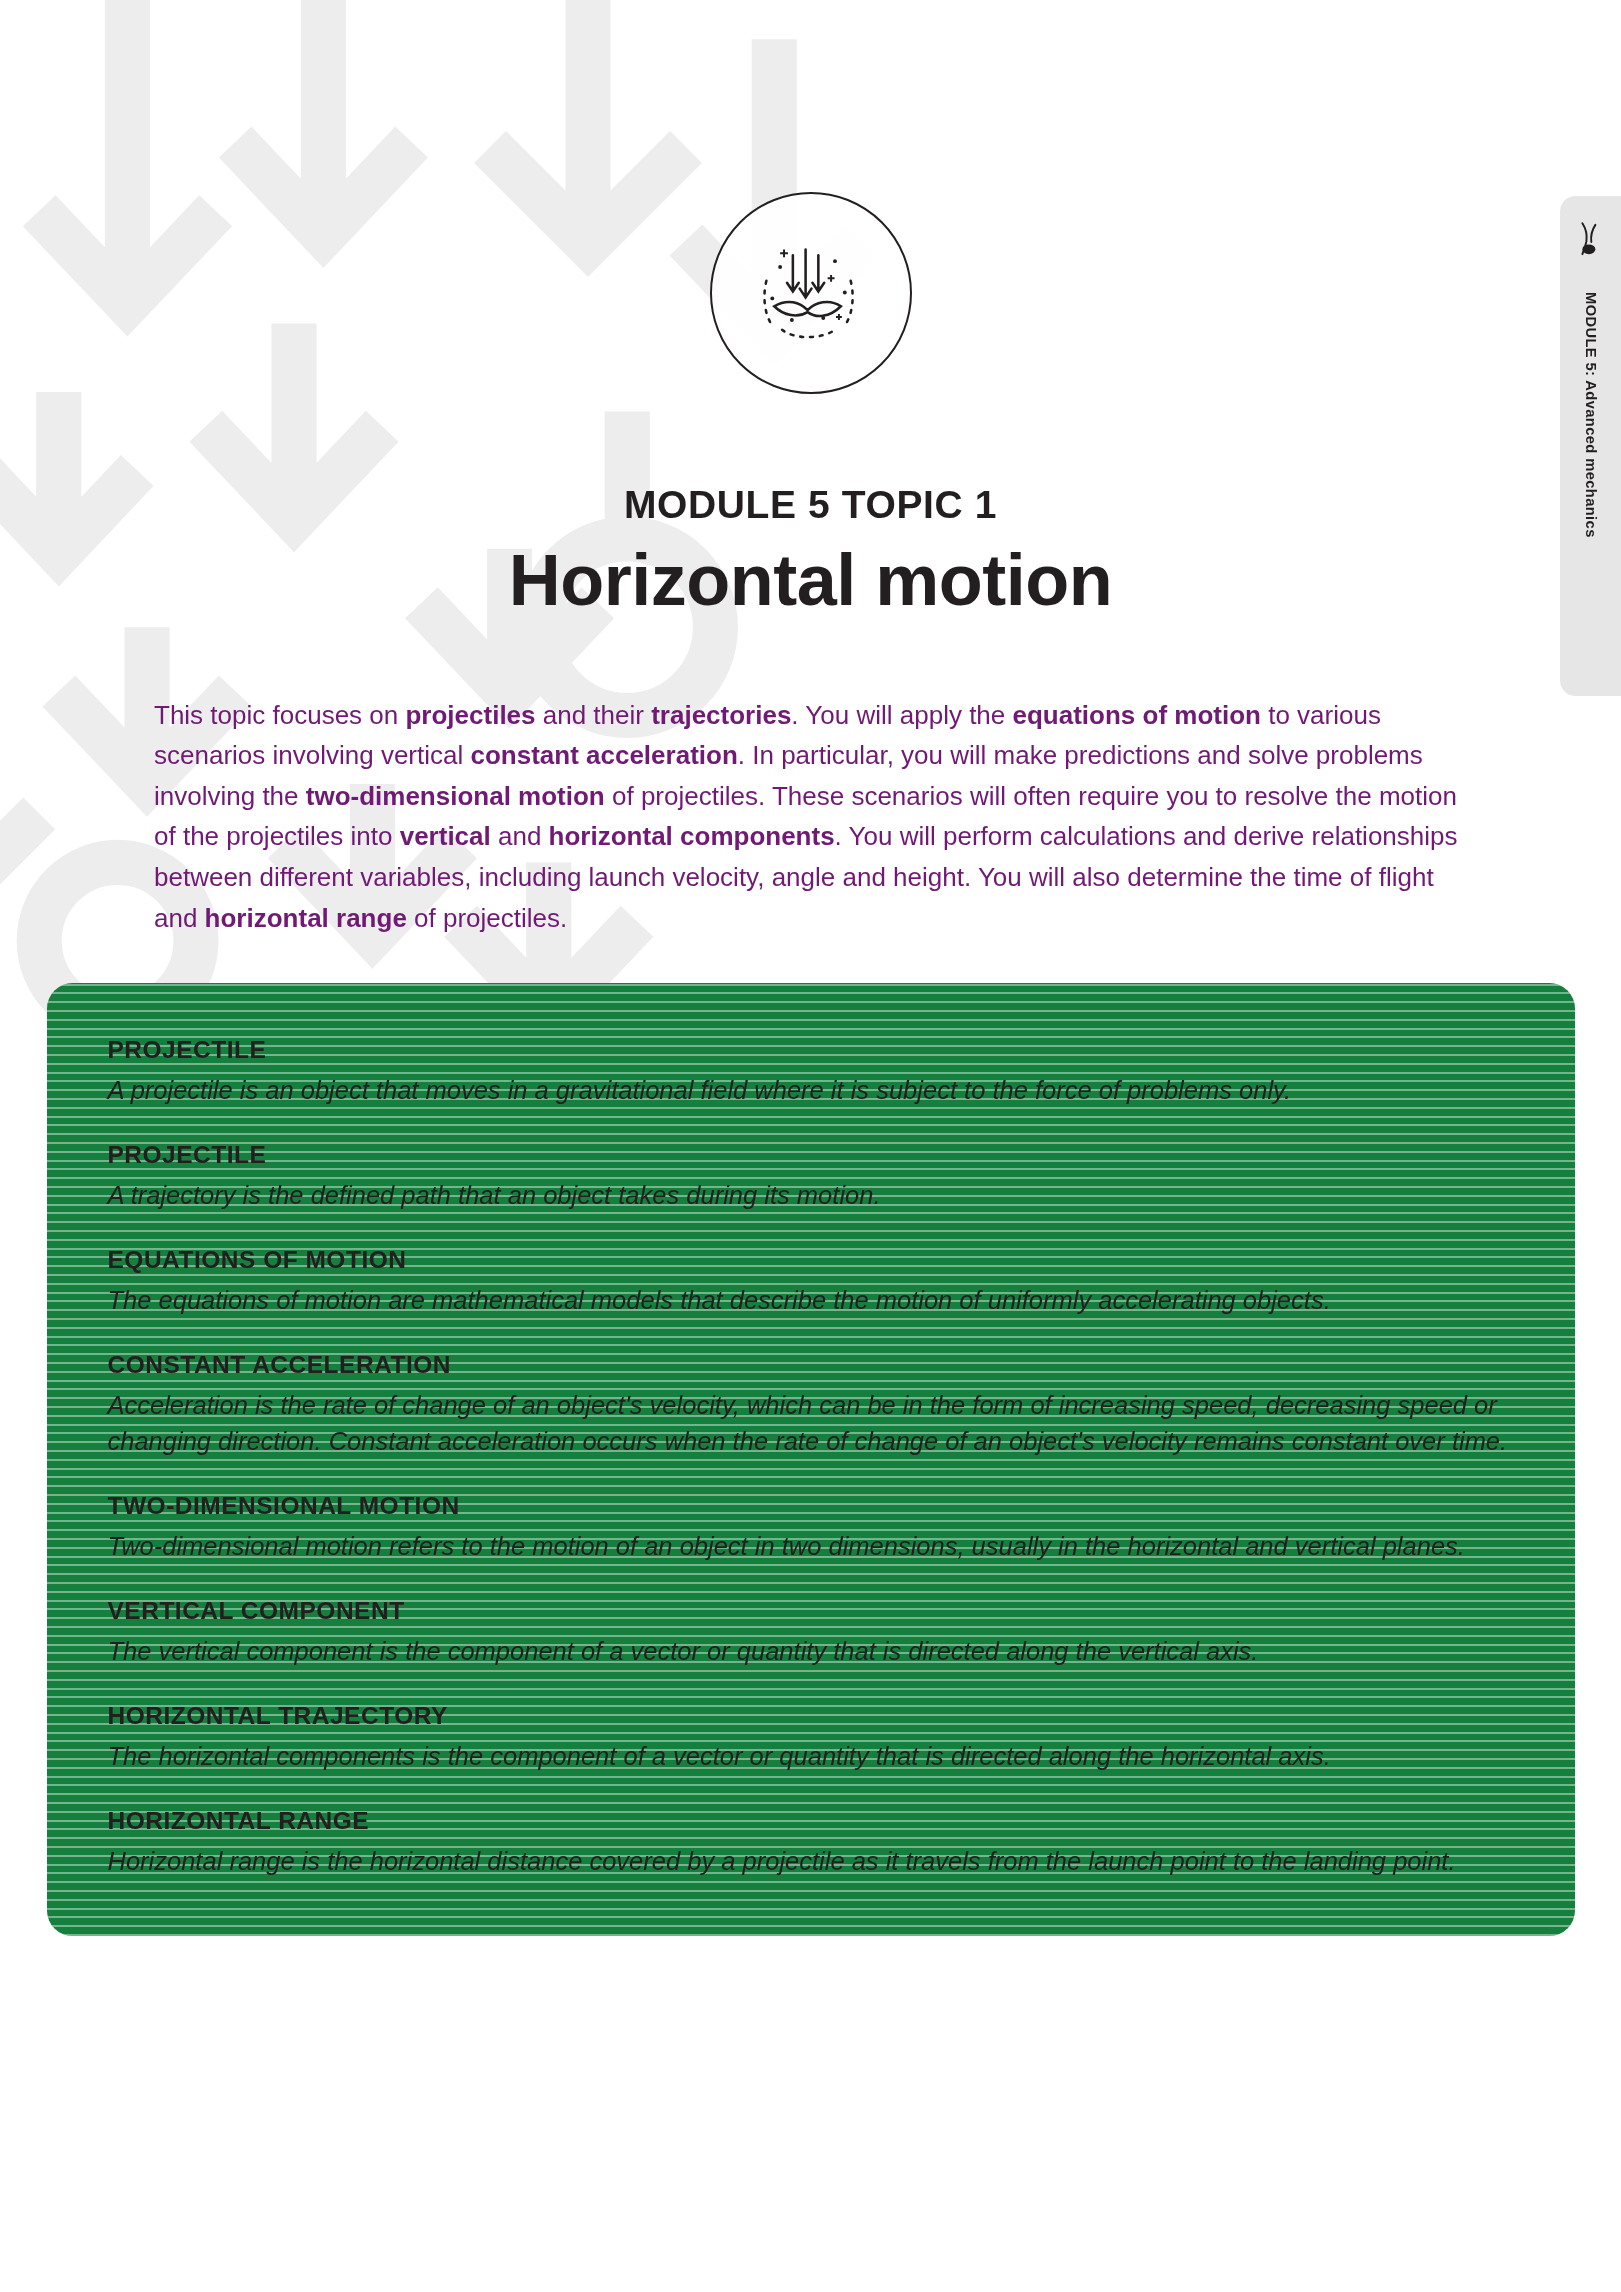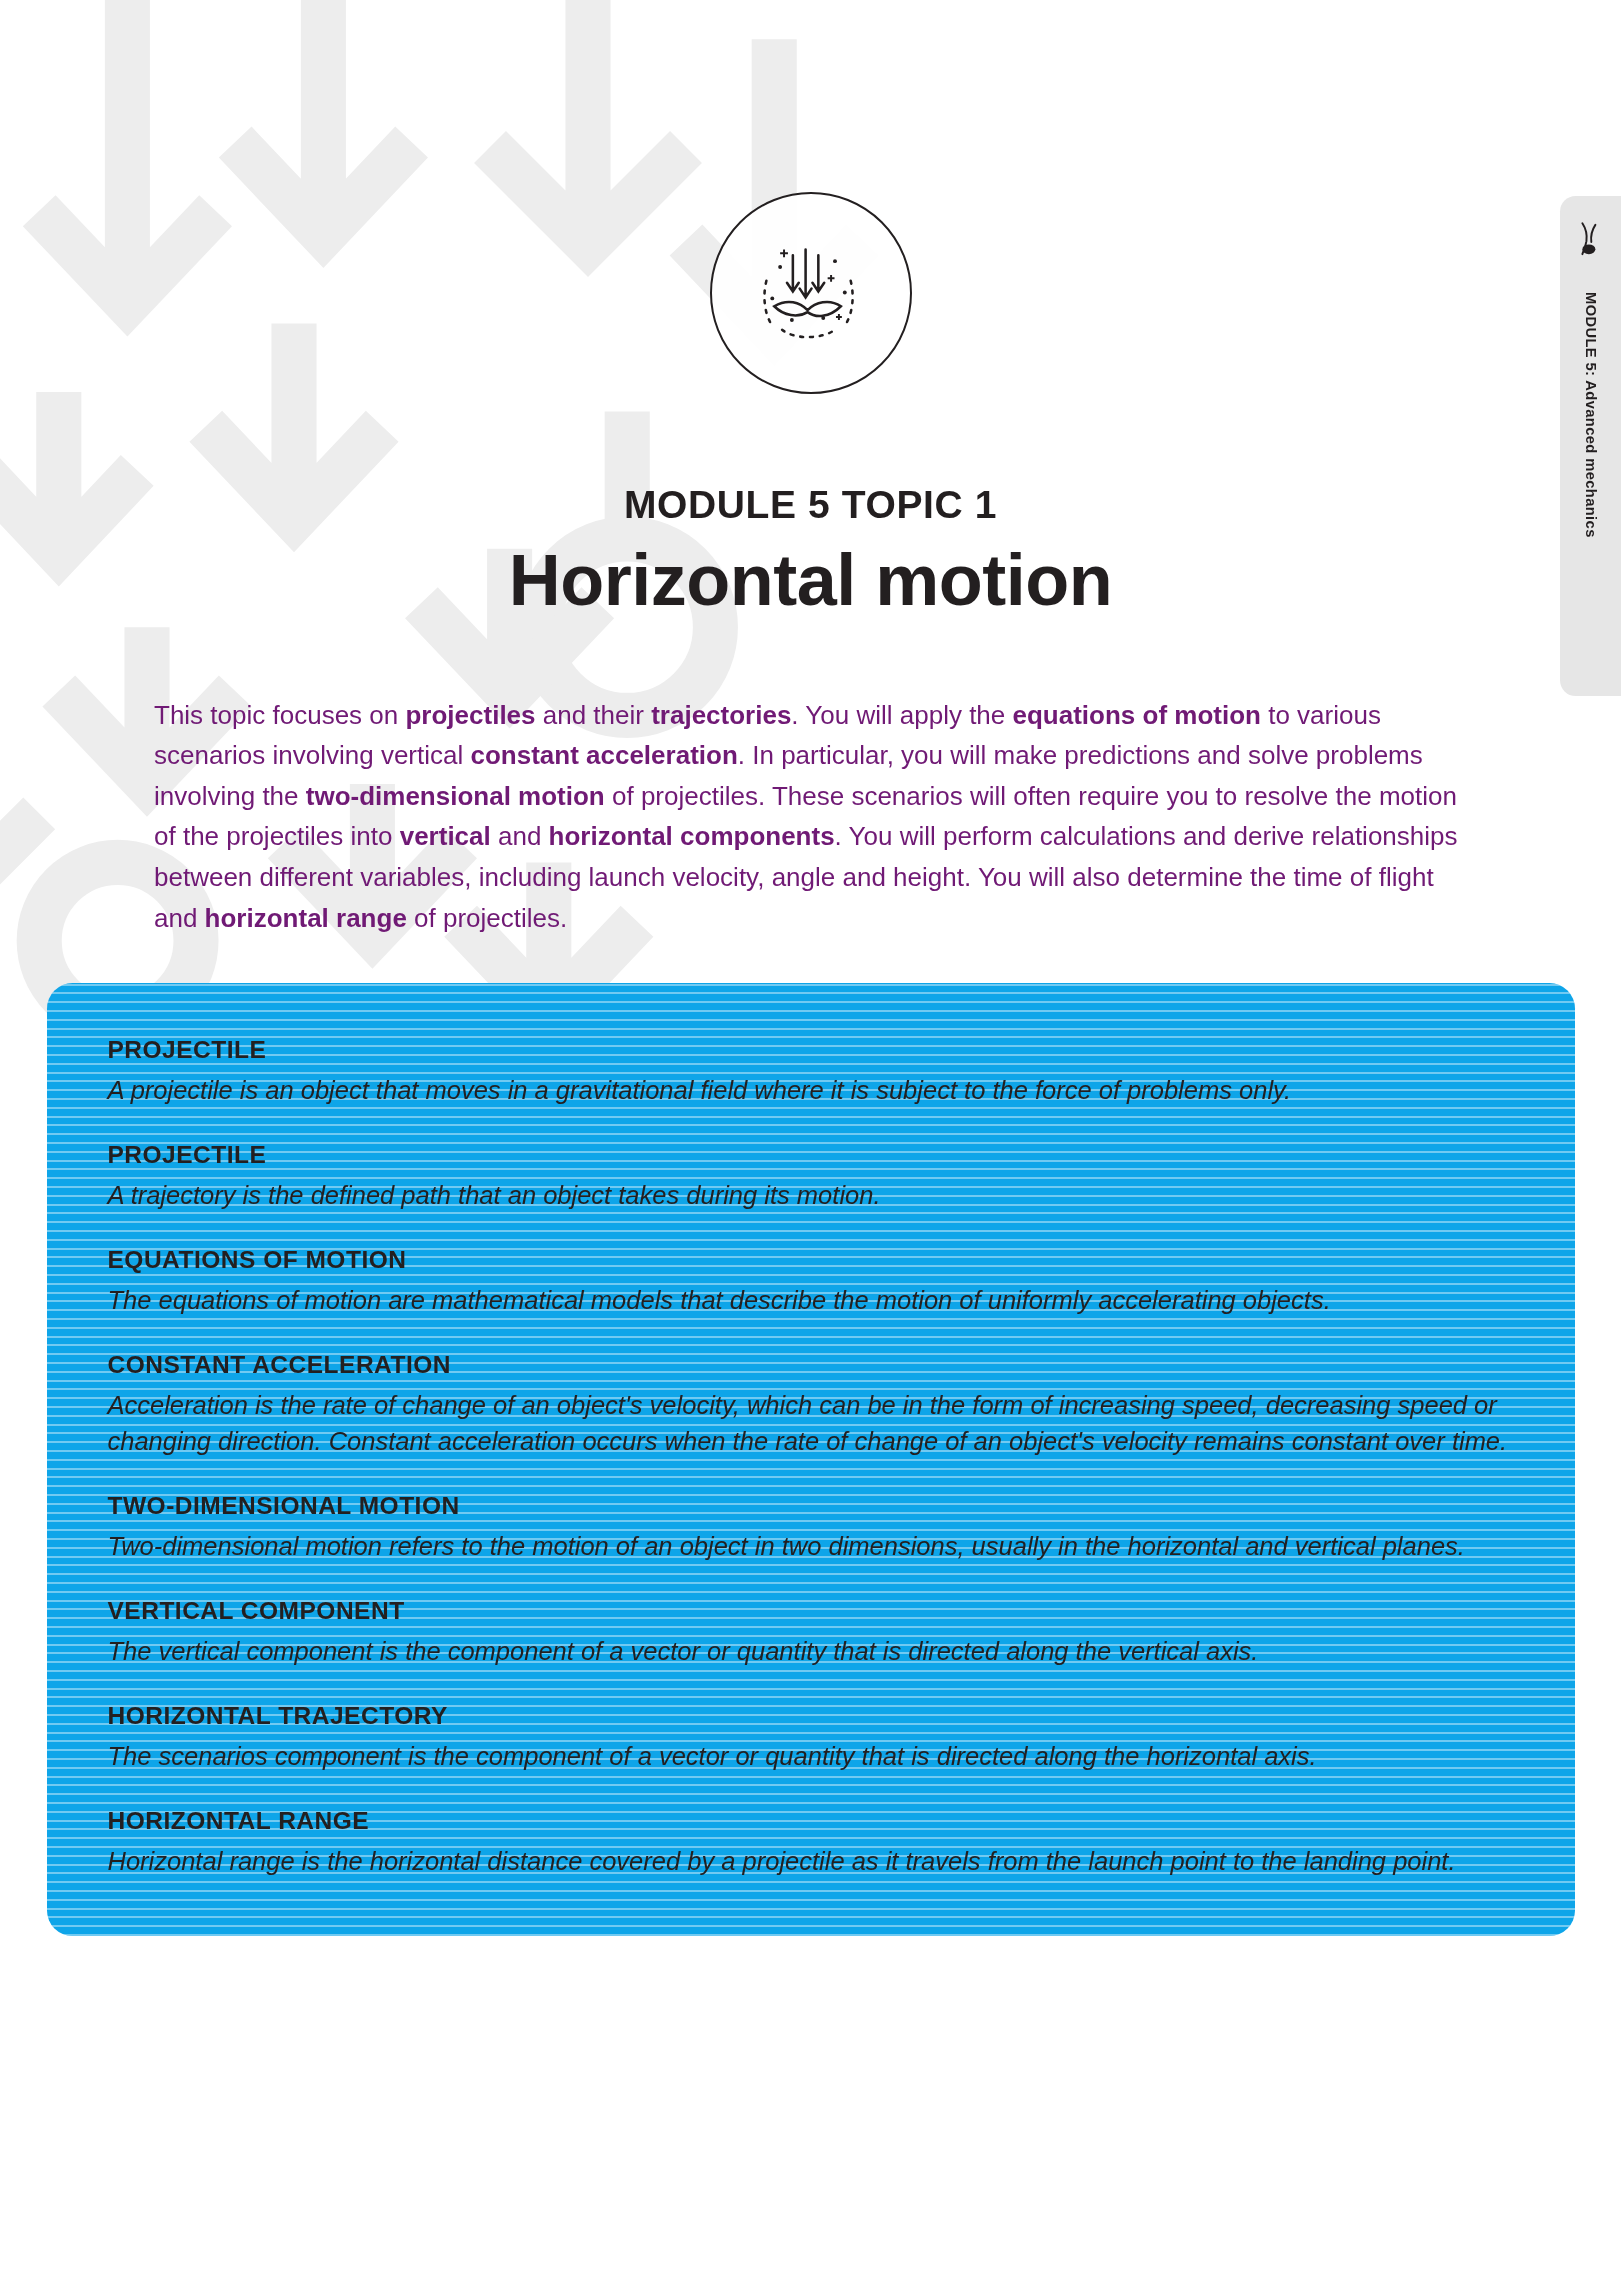--- a/index.html
+++ b/index.html
@@ -110,21 +110,21 @@
     text-align: left;
   }
   .intro b { font-weight: 700; }
 
   
   .glossary {
     position: relative;
     z-index: 3;
     margin: 45px auto 16px;
     width: 1528px;
-    background: #0ea5e9;
+    background: #15803d;
     border-radius: 25.5px;
     padding: 53px 61px 57px 61px;
   }
   .glossary::before {
     content: "";
     position: absolute;
     inset: 0;
     border-radius: 25.5px;
     background-image: repeating-linear-gradient(
       0deg,
@@ -243,21 +243,21 @@
       <div class="term-block">
         <div class="term-name">TWO-DIMENSIONAL MOTION</div>
         <div class="term-def">Two-dimensional motion refers to the motion of an object in two dimensions, usually in the horizontal and vertical planes.</div>
       </div>
       <div class="term-block">
         <div class="term-name">VERTICAL COMPONENT</div>
         <div class="term-def">The vertical component is the component of a vector or quantity that is directed along the vertical axis.</div>
       </div>
       <div class="term-block">
         <div class="term-name">HORIZONTAL TRAJECTORY</div>
-        <div class="term-def">The scenarios component is the component of a vector or quantity that is directed along the horizontal axis.</div>
+        <div class="term-def">The horizontal components is the component of a vector or quantity that is directed along the horizontal axis.</div>
       </div>
       <div class="term-block">
         <div class="term-name">HORIZONTAL RANGE</div>
         <div class="term-def">Horizontal range is the horizontal distance covered by a projectile as it travels from the launch point to the landing point.</div>
       </div>
     </div>
 
 </div>
 
 

